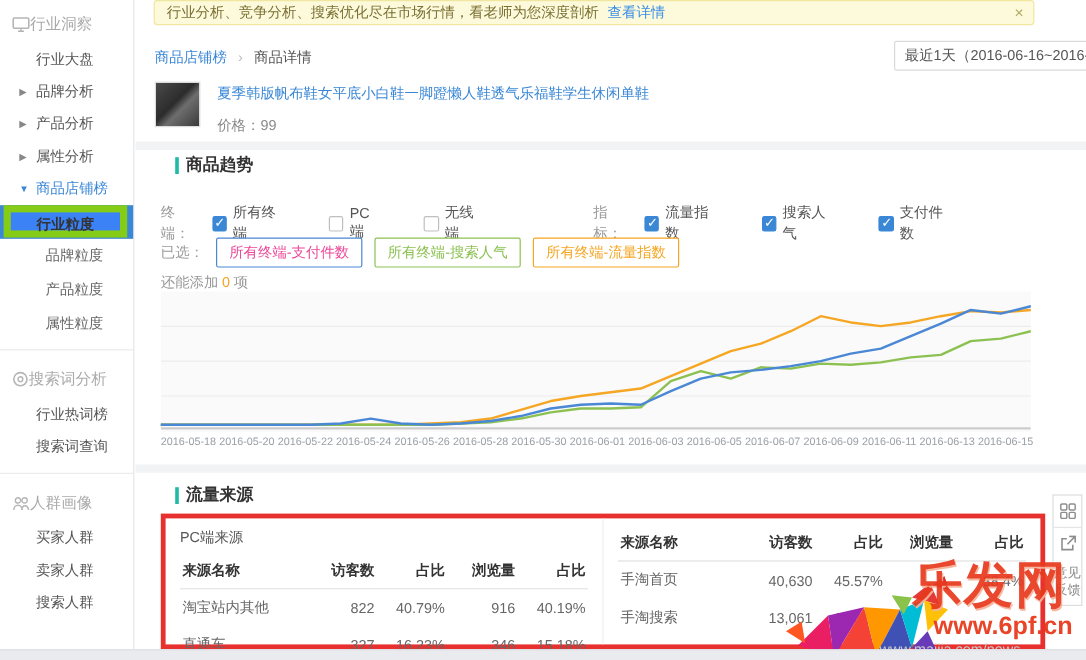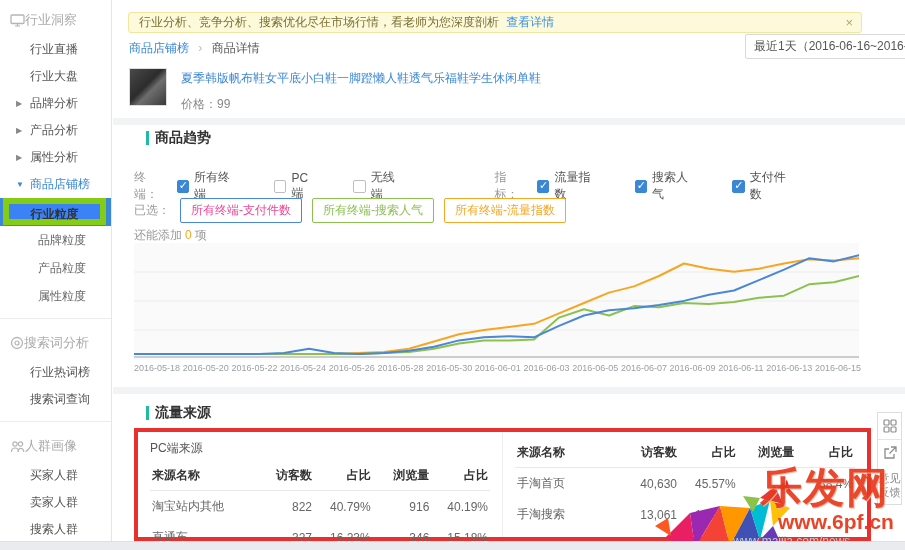--- a/index.html
+++ b/index.html
@@ -15,21 +15,21 @@
   .sb-item.active-parent { color:#3a87d6; }
   .sb-item.active-parent .arrow { color:#3a87d6; }
   .sb-sub { position:relative; height:28px; line-height:28px; padding-left:38px; color:#666; font-size:12px; cursor:pointer; }
   .sb-sub.selected { background:#3a87d6; color:#fff; }
   .sel-box { position:absolute; left:3px; right:5px; top:0; bottom:1px; background:#3b82f6; border:6px solid #84cc16; color:#333; font-weight:bold; text-align:center; line-height:21px; }
   .sb-divider { border-top:1px solid #ececec; margin:8px 0; }
 
   
   .main { position:absolute; left:113px; top:0; right:0; height:541px; background:#fff; }
 
-  .notice { position:absolute; left:15px; top:12px; width:734px; height:21px; background:#fdfadb; border:1px solid #f0e6a0; border-radius:3px; line-height:19px; padding:0 10px; color:#7a6f33; font-size:12px; white-space:nowrap; overflow:hidden; }
+  .notice { position:absolute; left:15px; top:0; width:734px; height:21px; background:#fdfadb; border:1px solid #f0e6a0; border-radius:3px; line-height:19px; padding:0 10px; color:#7a6f33; font-size:12px; white-space:nowrap; overflow:hidden; }
   .notice a { color:#3a8ee6; text-decoration:none; margin-left:4px; cursor:pointer; }
   .notice .close { position:absolute; right:8px; top:0; color:#b3a75f; cursor:pointer; font-size:13px; }
 
   .breadcrumb { position:absolute; left:16px; top:40px; font-size:12px; }
   .breadcrumb .parent { color:#3a87d6; cursor:pointer; }
   .breadcrumb .sep { color:#bbb; margin:0 6px; }
   .breadcrumb .current { color:#555; }
 
   .datepicker { position:absolute; left:632px; top:34px; height:25px; display:flex; border:1px solid #d9d9d9; border-radius:2px; background:#fff; cursor:pointer; }
   .datepicker .dp-text { padding:0 8px; line-height:23px; color:#555; font-size:12px; white-space:nowrap; }
@@ -96,21 +96,20 @@
 <body>
 
 <div class="sidebar">
   <div class="sb-header">
     <svg width="15" height="13" viewBox="0 0 15 13">
         <rect x="1" y="1" width="13" height="8.5" rx="1" fill="none" stroke="#b5b5b5" stroke-width="1.3"></rect>
         <path d="M5 12h5M7.5 9.5v2.5" stroke="#b5b5b5" stroke-width="1.2" fill="none"></path>
       </svg>
     <span>行业洞察</span>
   </div>
-  <div class="sb-item"><span>行业直播</span></div>
   <div class="sb-item"><span>行业大盘</span></div>
   <div class="sb-item"><span class="arrow">▶</span><span>品牌分析</span></div>
   <div class="sb-item"><span class="arrow">▶</span><span>产品分析</span></div>
   <div class="sb-item"><span class="arrow">▶</span><span>属性分析</span></div>
   <div class="sb-item active-parent"><span class="arrow">▼</span><span>商品店铺榜</span></div>
 
   <div class="sb-sub selected">
     <div class="sel-box">行业粒度</div>
   </div>
   <div class="sb-sub"><span>品牌粒度</span></div>

